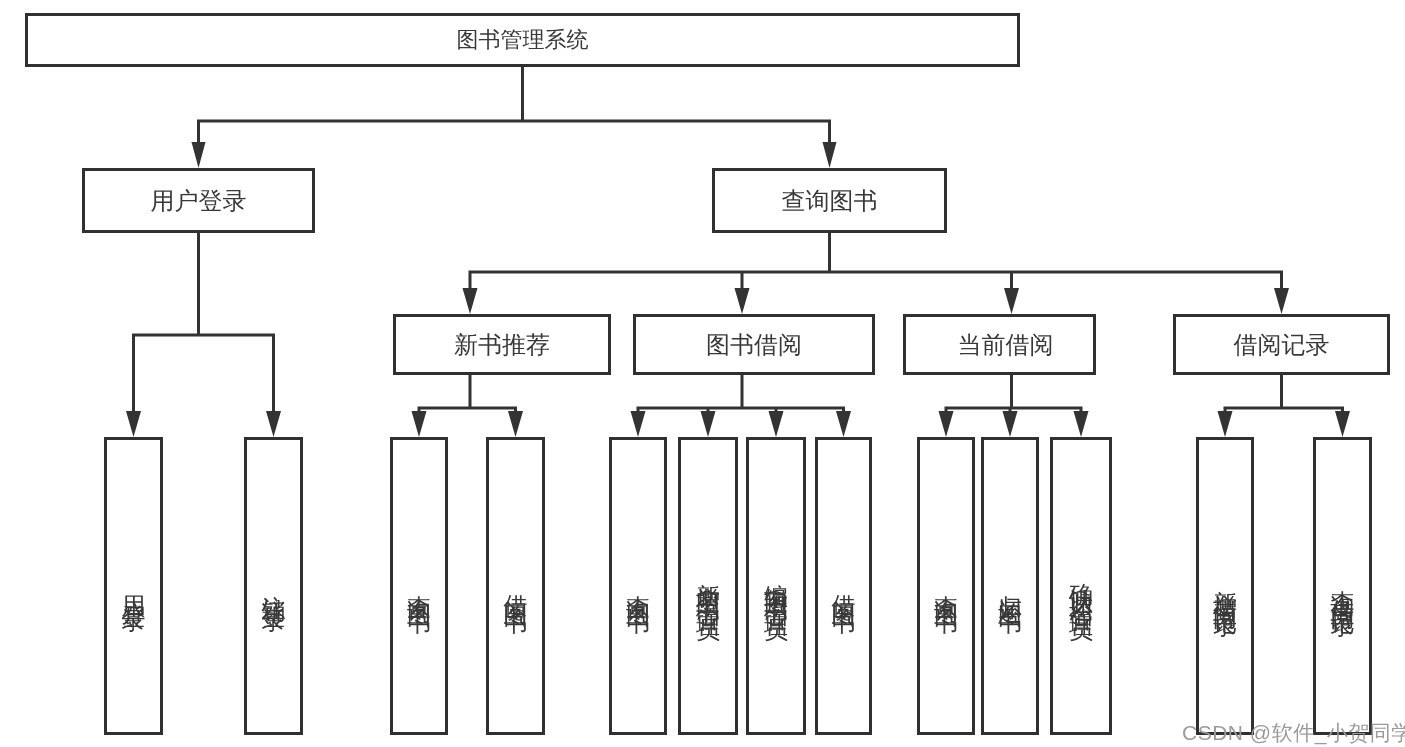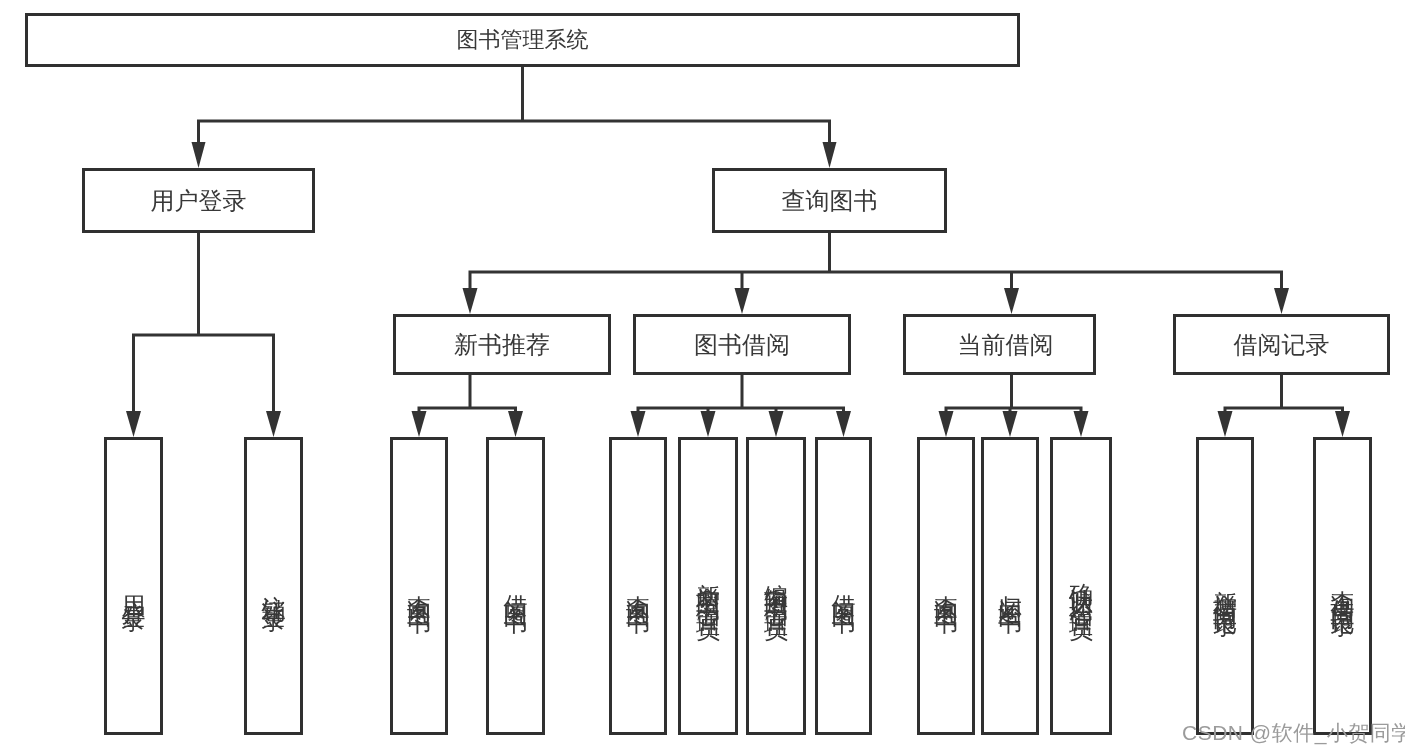--- a/index.html
+++ b/index.html
@@ -22,21 +22,21 @@
     color:#383838;
     z-index:2;
   }
   .node span{white-space:nowrap;}
   .root{left:25px;top:13px;width:995px;height:54px;font-size:22px;}
   .hnode{font-size:24px;}
   .l2a{left:82px; top:168px;width:233px;height:65px;}
   .l2b{left:712px;top:168px;width:235px;height:65px;}
   .l3{top:314px;height:61px;}
   .l3a{left:361px; width:218px;margin-left:32px;}
-  .l3b{left:633px; width:218px;align-items:center;}
+  .l3b{left:633px; width:242px;align-items:center;}
   .l3c{left:903px; width:193px;padding-left:12px;}
   .l3d{left:1173px;width:217px;justify-content:center;}
   .vnode{top:437px;height:298px;font-size:24px;}
   .vnode span{
     writing-mode:vertical-rl;
     text-orientation:mixed;
     letter-spacing:5px;
   }
   .va1{left:104px;width:59px;}  .va2{left:244px;width:59px;}
   .vb1{left:390px;width:58px;}  .vb2{left:486px;width:59px;}

